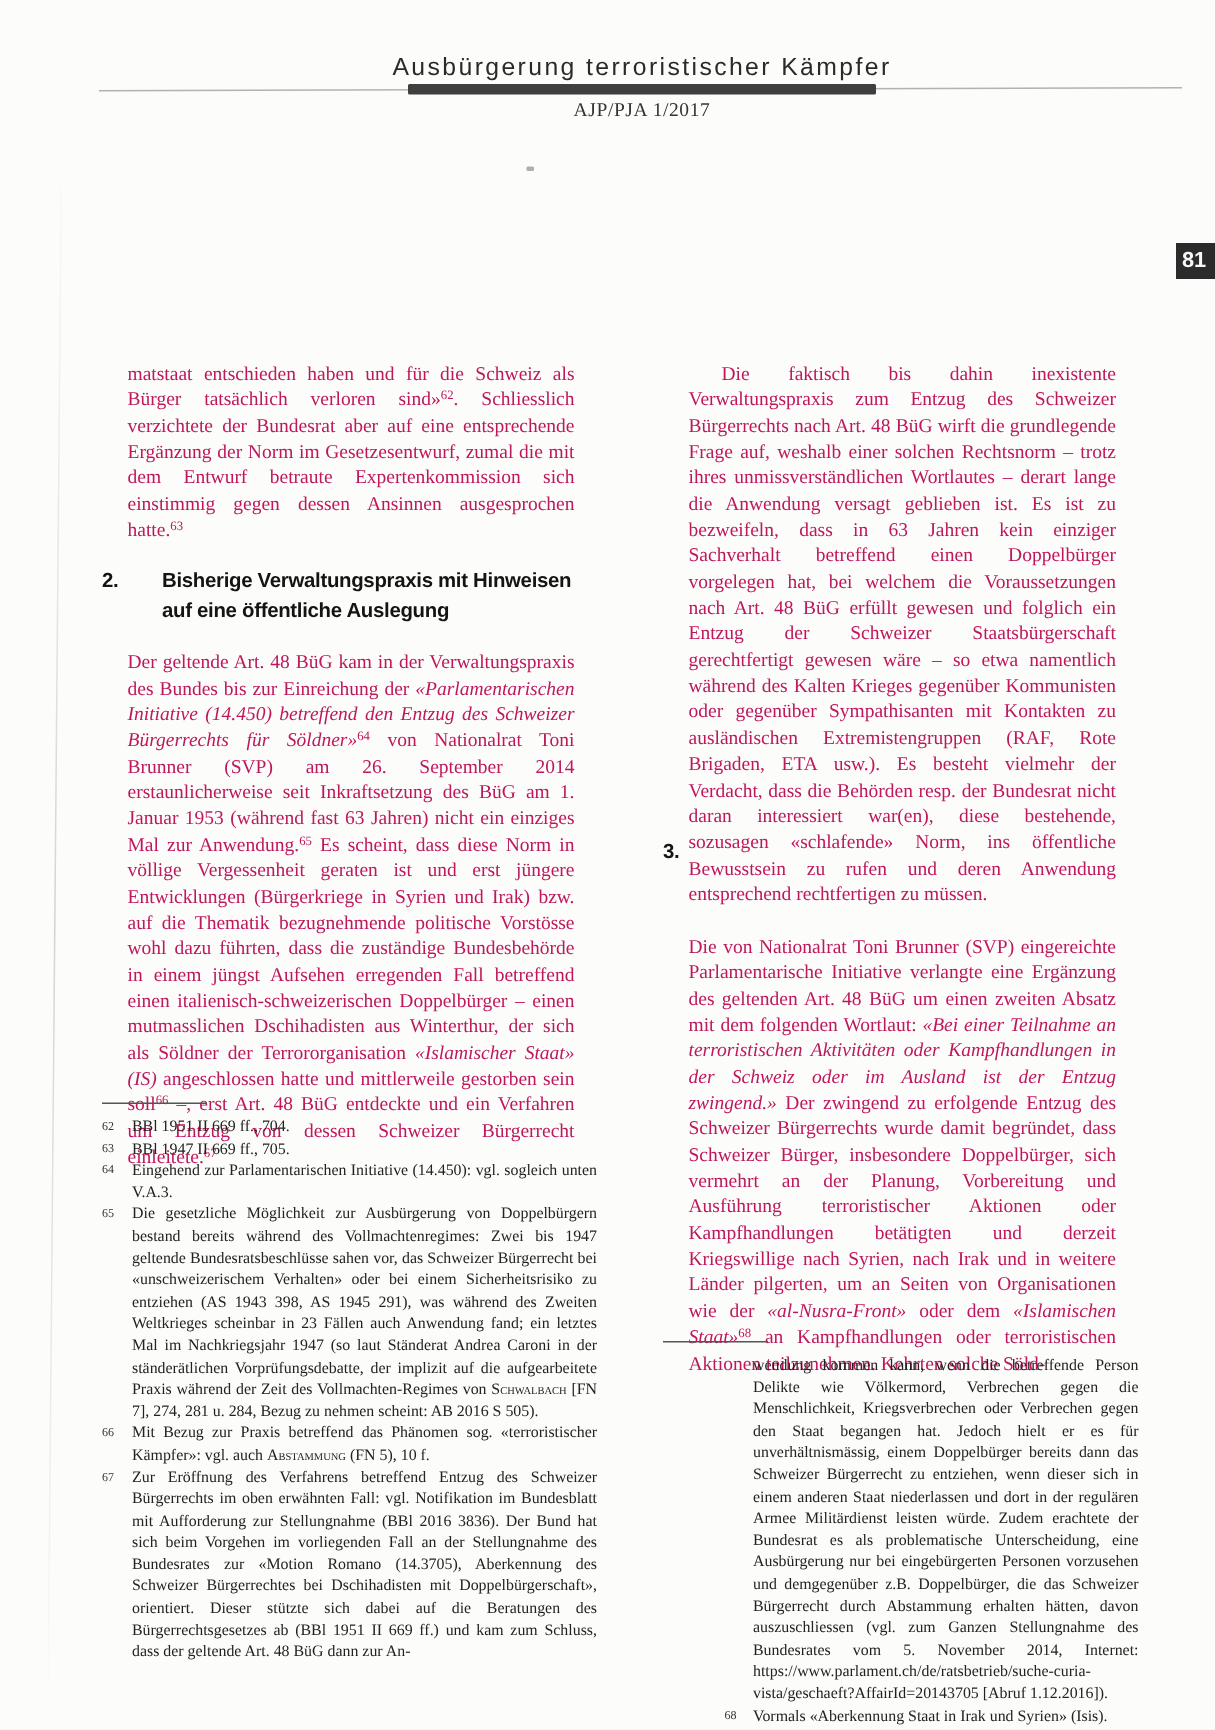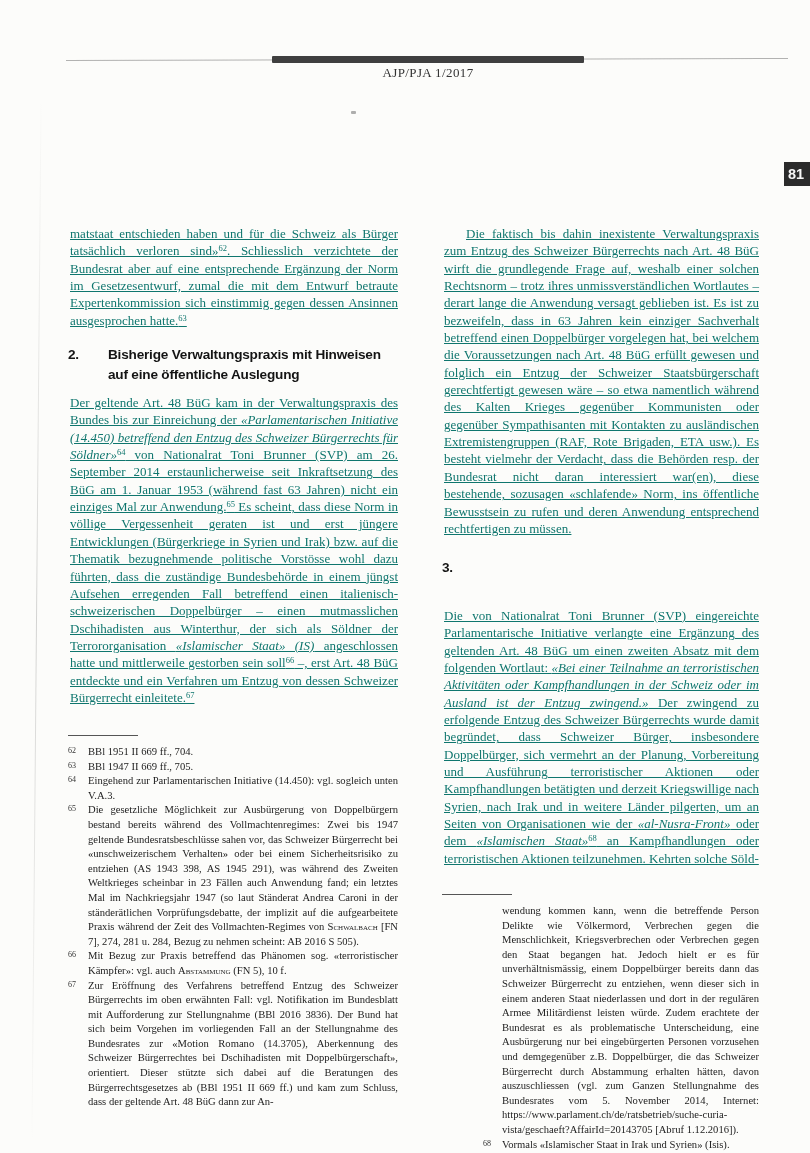--- a/index.html
+++ b/index.html
@@ -22,21 +22,21 @@
   
   .scan-edge{position:absolute;left:36px;top:95px;height:1050px;width:1px;
     background:linear-gradient(to bottom,rgba(0,0,0,0),rgba(90,90,90,.25),rgba(0,0,0,0));transform:rotate(.5deg);}
   .speck{position:absolute;left:351px;top:111px;width:5px;height:3px;background:#9a9a9a;opacity:.8;border-radius:1px;}
 
   
   .col{position:absolute;top:225px;}
   .col-left{left:70px;width:328px;}
   .col-right{left:444px;width:315px;}
 
-  p.body{margin:0;font-size:13px;line-height:17.35px;text-align:justify;color:#0f766e;text-decoration:underline;}
+  p.body{margin:15px;font-size:13px;line-height:17.35px;text-align:justify;color:#be185d;}
   p.body.indent{text-indent:22px;}
   p.body sup, .fn sup{font-size:8.5px;line-height:0;vertical-align:4px;}
   .sc{font-variant-caps:small-caps;font-variant:small-caps;}
 
   .heading{position:relative;margin:0;padding-left:38px;
     font-family:"Liberation Sans",sans-serif;font-weight:bold;font-size:13.6px;line-height:20px;
     letter-spacing:-0.2px;color:#141414;}
   .h-num{position:absolute;left:-2px;top:0;}
   .hd-left{margin-top:16px;margin-bottom:9px;}
   .hd-right{margin-top:0;margin-bottom:9px;}
@@ -52,20 +52,21 @@
   .col-right .fn{padding-left:14px;margin-left:44px;}
   .fn-num{position:absolute;left:-2px;top:-1px;font-size:8px;color:#333;}
   .col-right .fn-num{left:-5px;}
 </style>
 </head>
 <body>
 
 <div class="page">
 
   <div class="hairline"></div>
+  <div class="running-title">Ausbürgerung terroristischer Kämpfer</div>
   <div class="title-bar"></div>
   <div class="journal">AJP/PJA 1/2017</div>
   <div class="page-badge">81</div>
 
   <div class="scan-edge"></div>
   <div class="speck"></div>
 
   <div class="col col-left">
     <p class="body">matstaat entschieden haben und für die Schweiz als Bürger tatsächlich verloren sind»<sup>62</sup>. Schliesslich verzichtete der Bundesrat aber auf eine entsprechende Ergänzung der Norm im Gesetzesentwurf, zumal die mit dem Entwurf betraute Expertenkommission sich einstimmig gegen dessen Ansinnen ausgesprochen hatte.<sup>63</sup></p>
 
@@ -118,18 +119,18 @@
       <p class="body">Die von Nationalrat Toni Brunner (SVP) eingereichte Parlamentarische Initiative verlangte eine Ergänzung des geltenden Art. 48 BüG um einen zweiten Absatz mit dem folgenden Wortlaut: <i>«Bei einer Teilnahme an terroristischen Aktivitäten oder Kampfhandlungen in der Schweiz oder im Ausland ist der Entzug zwingend.»</i> Der zwingend zu erfolgende Entzug des Schweizer Bürgerrechts wurde damit begründet, dass Schweizer Bürger, insbesondere Doppelbürger, sich vermehrt an der Planung, Vorbereitung und Ausführung terroristischer Aktionen oder Kampfhandlungen betätigten und derzeit Kriegswillige nach Syrien, nach Irak und in weitere Länder pilgerten, um an Seiten von Organisationen wie der <i>«al-Nusra-Front»</i> oder dem <i>«Islamischen Staat»</i><sup>68</sup> an Kampfhandlungen oder terroristischen Aktionen teilzunehmen. Kehrten solche Söld-</p>
     </div>
 
     <div class="footnotes fn-right">
       <div class="fn-rule"></div>
       <div class="fn" style="padding-left:14px">
         <span class="fn-text">wendung kommen kann, wenn die betreffende Person Delikte wie Völkermord, Verbrechen gegen die Menschlichkeit, Kriegsverbrechen oder Verbrechen gegen den Staat begangen hat. Jedoch hielt er es für unverhältnismässig, einem Doppelbürger bereits dann das Schweizer Bürgerrecht zu entziehen, wenn dieser sich in einem anderen Staat niederlassen und dort in der regulären Armee Militärdienst leisten würde. Zudem erachtete der Bundesrat es als problematische Unterscheidung, eine Ausbürgerung nur bei eingebürgerten Personen vorzusehen und demgegenüber z.B. Doppelbürger, die das Schweizer Bürgerrecht durch Abstammung erhalten hätten, davon auszuschliessen (vgl. zum Ganzen Stellungnahme des Bundesrates vom 5. November 2014, Internet: https://www.parlament.ch/de/ratsbetrieb/suche-curia-vista/geschaeft?AffairId=20143705 [Abruf 1.12.2016]).</span>
       </div>
       <div class="fn">
         <span class="fn-num">68</span>
-        <span class="fn-text">Vormals «Islamischer Staat in Irak und Syrien» (Isis).</span>
+        <span class="fn-text">Vormals «Aberkennung Staat in Irak und Syrien» (Isis).</span>
       </div>
     </div>
   </div>
 
 </div>
 
 </body></html>

